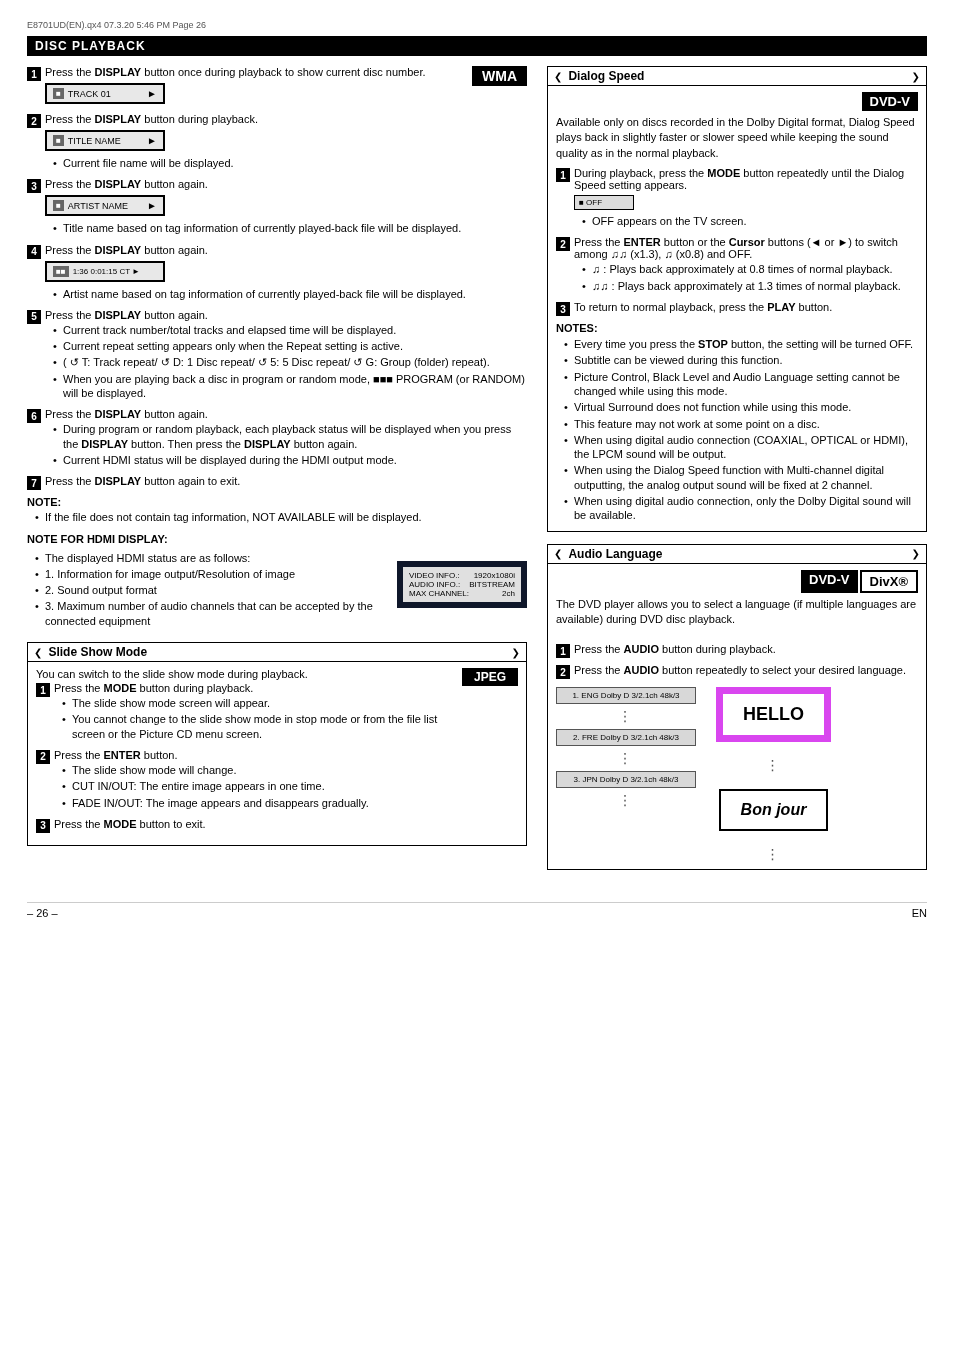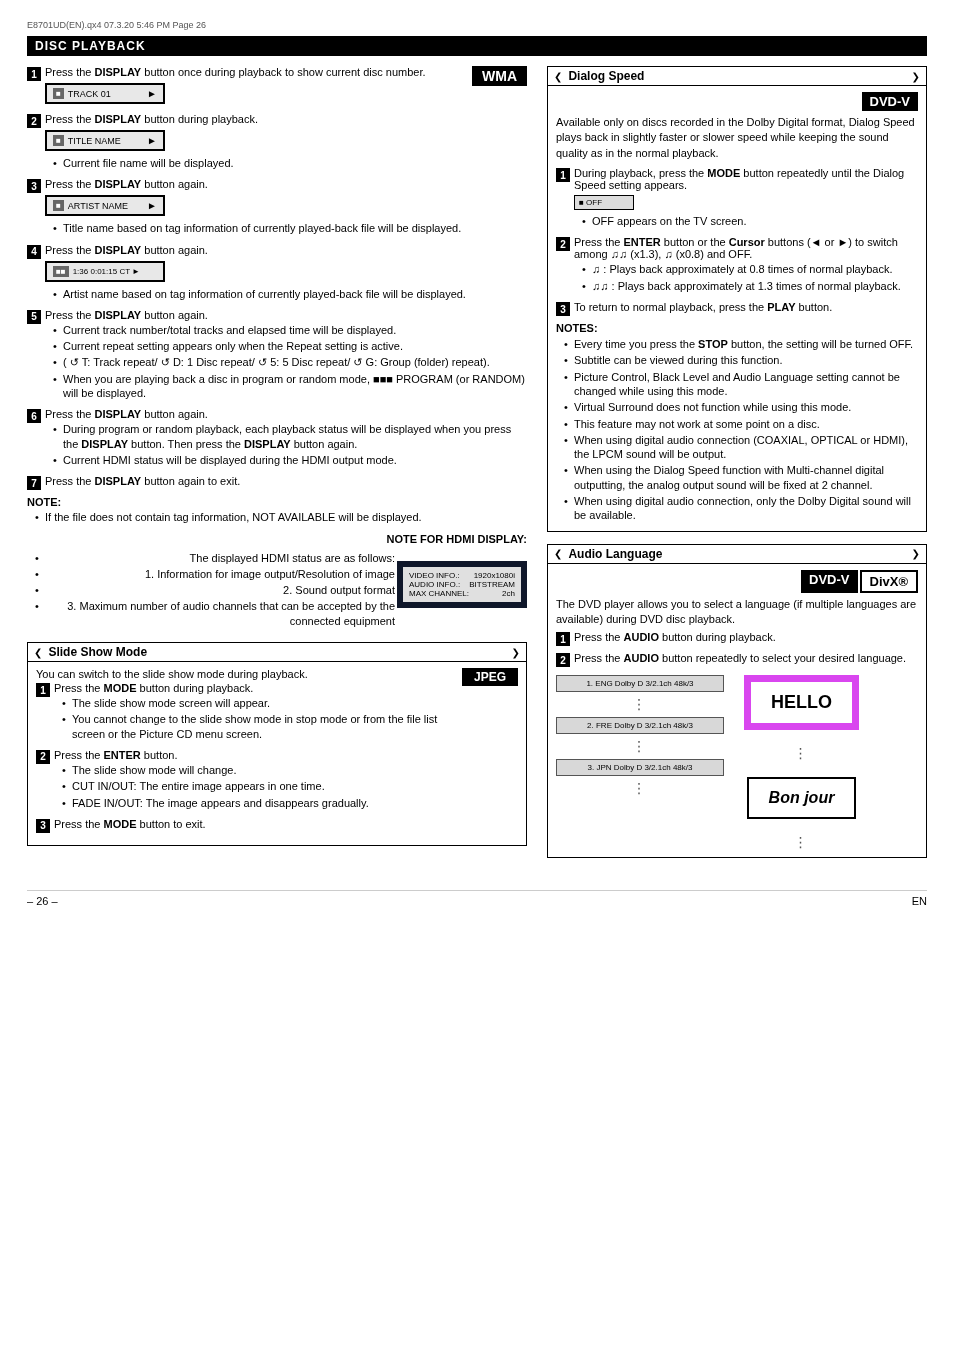--- a/index.html
+++ b/index.html
@@ -239,21 +239,21 @@
       display: flex;
       flex-direction: column;
       gap: 4px;
       align-items: center;
     }
     .audio-screen-item {
       border: 1px solid #555;
       background: #d8d8d8;
       padding: 3px 6px;
       font-size: 8px;
-      width: 168px;
+      width: 140px;
       text-align: center;
     }
     .dots-vertical {
       text-align: center;
       font-size: 14px;
       letter-spacing: 2px;
       line-height: 1.2;
       color: #555;
     }
     .hello-box {
@@ -397,21 +397,21 @@
           </div>
         </div>
 
         <div class="notes-section">
           <span class="note-label">NOTE:</span>
           <ul class="bullet-list">
             <li>If the file does not contain tag information, NOT AVAILABLE will be displayed.</li>
           </ul>
         </div>
 
-        <div class="notes-section" style="margin-top:8px;text-align:right;">
+        <div class="notes-section" style="margin-top:8px;">
           <span class="note-label">NOTE FOR HDMI DISPLAY:</span>
           <div style="display:flex; gap:2px; align-items:flex-start; margin-top:4px;">
             <ul class="bullet-list" style="flex:1;">
               <li>The displayed HDMI status are as follows:</li>
               <li>1. Information for image output/Resolution of image</li>
               <li>2. Sound output format</li>
               <li>3. Maximum number of audio channels that can be accepted by the connected equipment</li>
             </ul>
             <div class="hdmi-screen">
               <div class="hdmi-screen-row">
@@ -545,21 +545,21 @@
           <span class="sub-section-title">Audio Language</span>
           <span class="chevron-right">❯</span>
         </div>
         <div class="sub-section-body">
           <div class="clearfix">
             <div style="float:right; display:flex; gap:0;">
               <div class="format-badge-dvd" style="margin-right:2px;">DVD-V</div>
               <div class="format-badge-divx">DivX®</div>
             </div>
           </div>
-          <p style="margin-bottom:4px; margin-top:4px; line-height:1.4;">The DVD player allows you to select a language (if multiple languages are available) during DVD disc playback.</p>
+          <p style="margin-bottom:16px; margin-top:4px; line-height:1.4;">The DVD player allows you to select a language (if multiple languages are available) during DVD disc playback.</p>
 
           <div class="step">
             <div class="step-num">1</div>
             <div class="step-content">
               <p>Press the <b>AUDIO</b> button during playback.</p>
             </div>
           </div>
 
           <div class="step">
             <div class="step-num">2</div>

